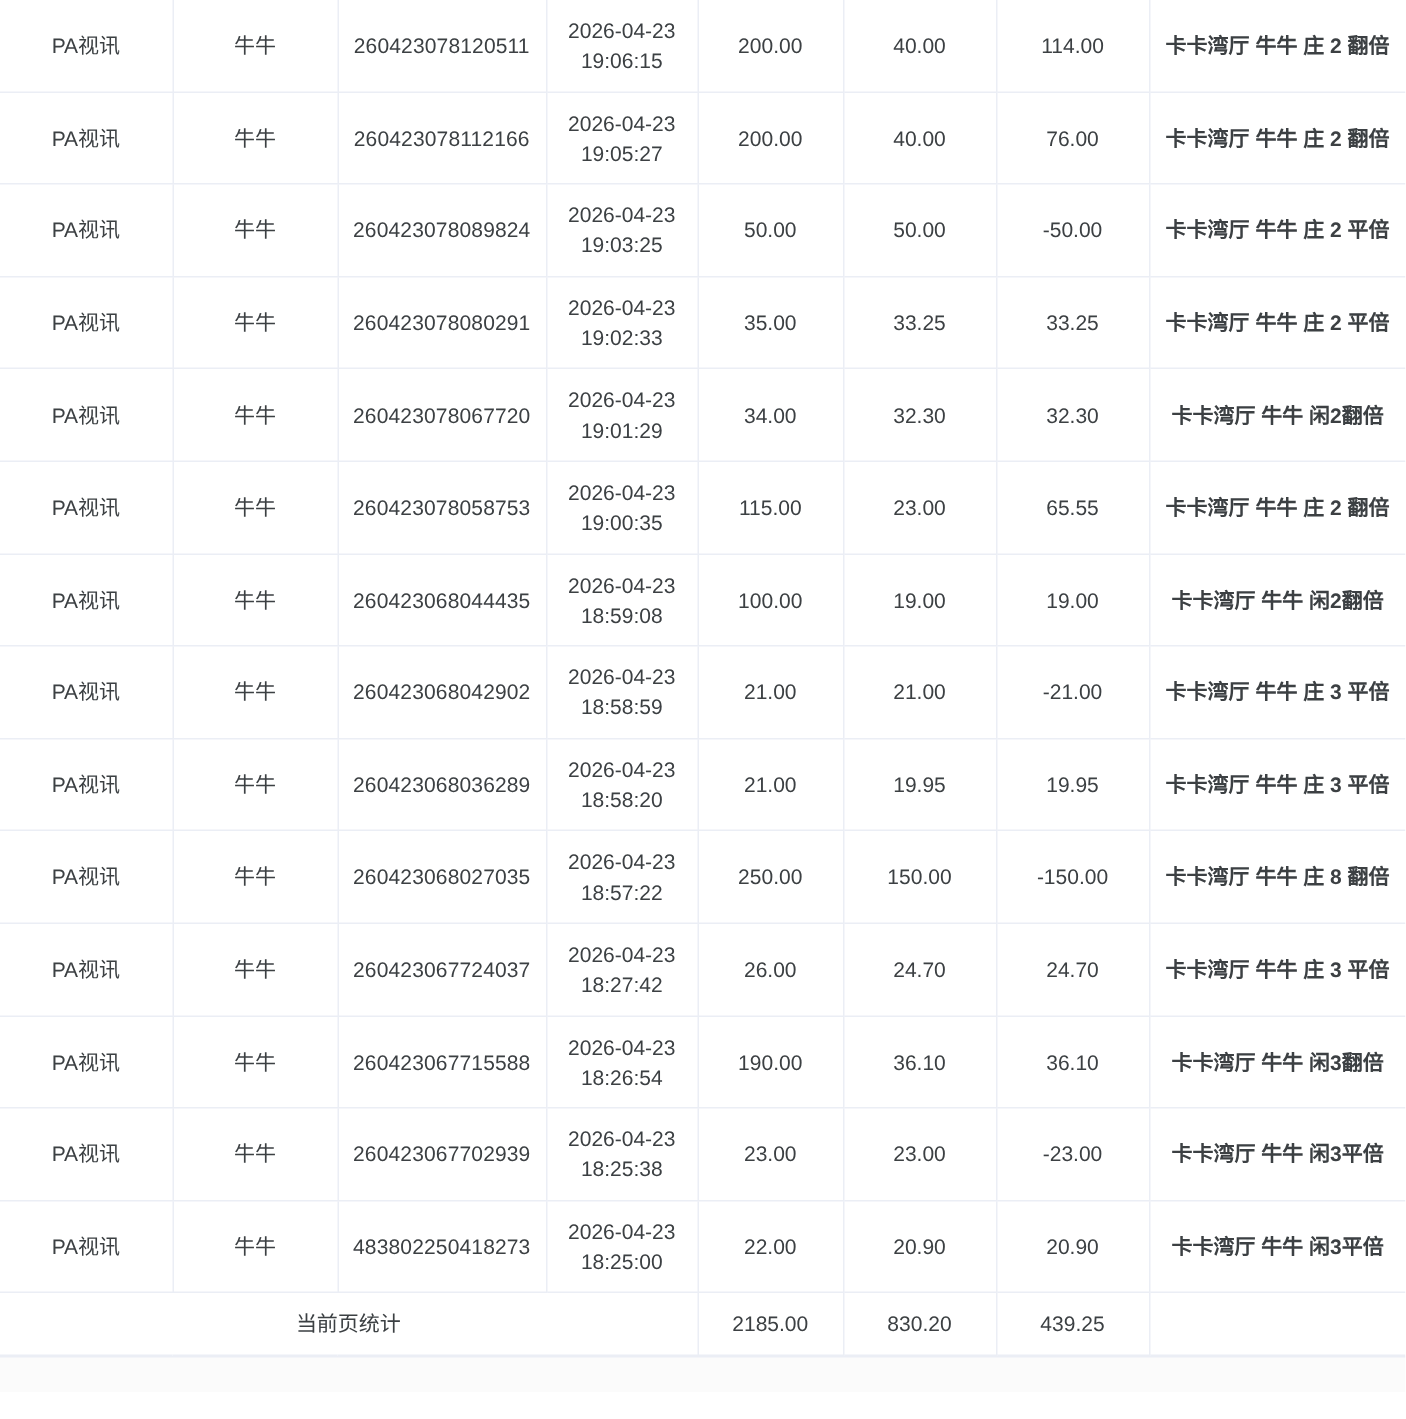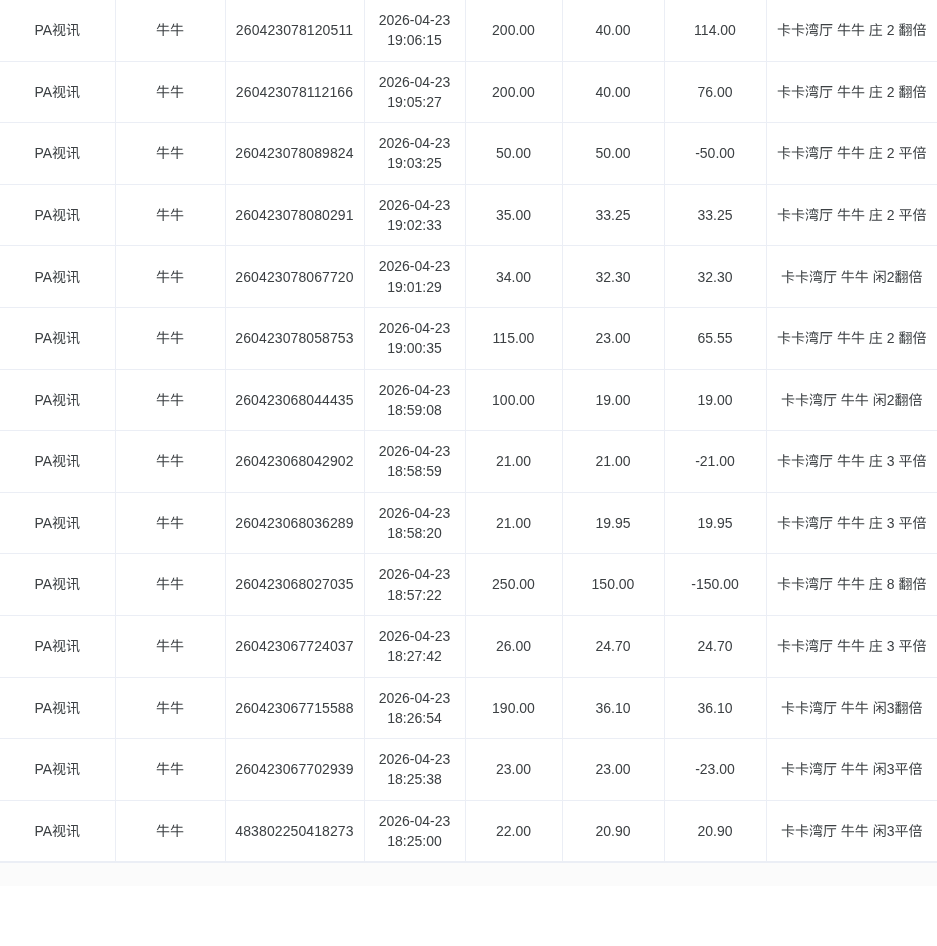--- a/index.html
+++ b/index.html
@@ -33,20 +33,21 @@
     text-align: center;
     vertical-align: middle;
     color: #3c4043;
     font-size: 14px;
     line-height: 1.45;
     word-break: break-all;
     background: #ffffff;
   }
   table.records tr td:last-child {
     border-right: none;
+    font-weight: bold;
   }
   
   col.c-platform  { width: 115px; }
   col.c-game      { width: 110px; }
   col.c-order     { width: 139px; }
   col.c-time      { width: 101px; }
   col.c-bet       { width: 97px;  }
   col.c-valid     { width: 102px; }
   col.c-winloss   { width: 102px; }
   col.c-detail    { width: 171px; }
@@ -236,17 +237,24 @@
         <td class="cell-game">牛牛</td>
         <td class="cell-order">483802250418273</td>
         <td class="cell-time">2026-04-23
 18:25:00</td>
         <td class="cell-bet">22.00</td>
         <td class="cell-valid">20.90</td>
         <td class="cell-winloss">20.90</td>
         <td class="cell-detail">卡卡湾厅 牛牛 闲3平倍</td>
       </tr>
 
+      <tr class="summary-row">
+        <td class="summary-label" colspan="4">当前页统计</td>
+        <td>2185.00</td>
+        <td>830.20</td>
+        <td>439.25</td>
+        <td></td>
+      </tr>
 
     </tbody>
   </table>
   <div class="bottom-strip"></div>
 </div>
 
 </body></html>

